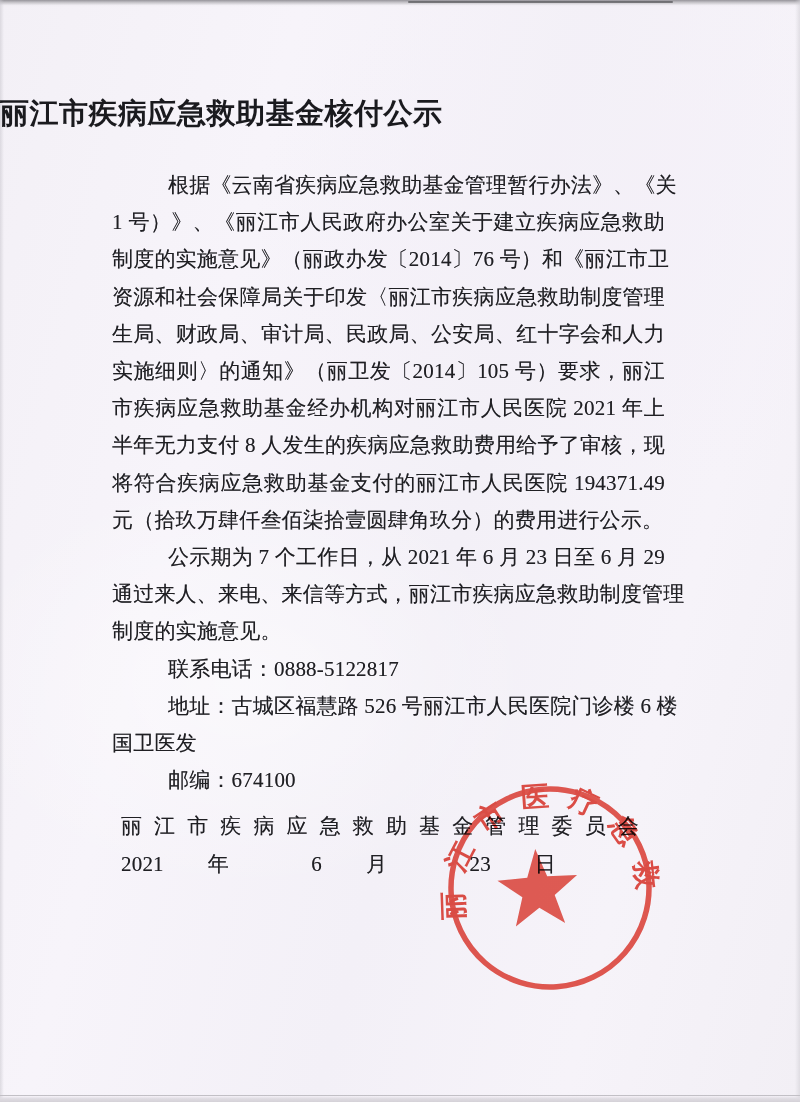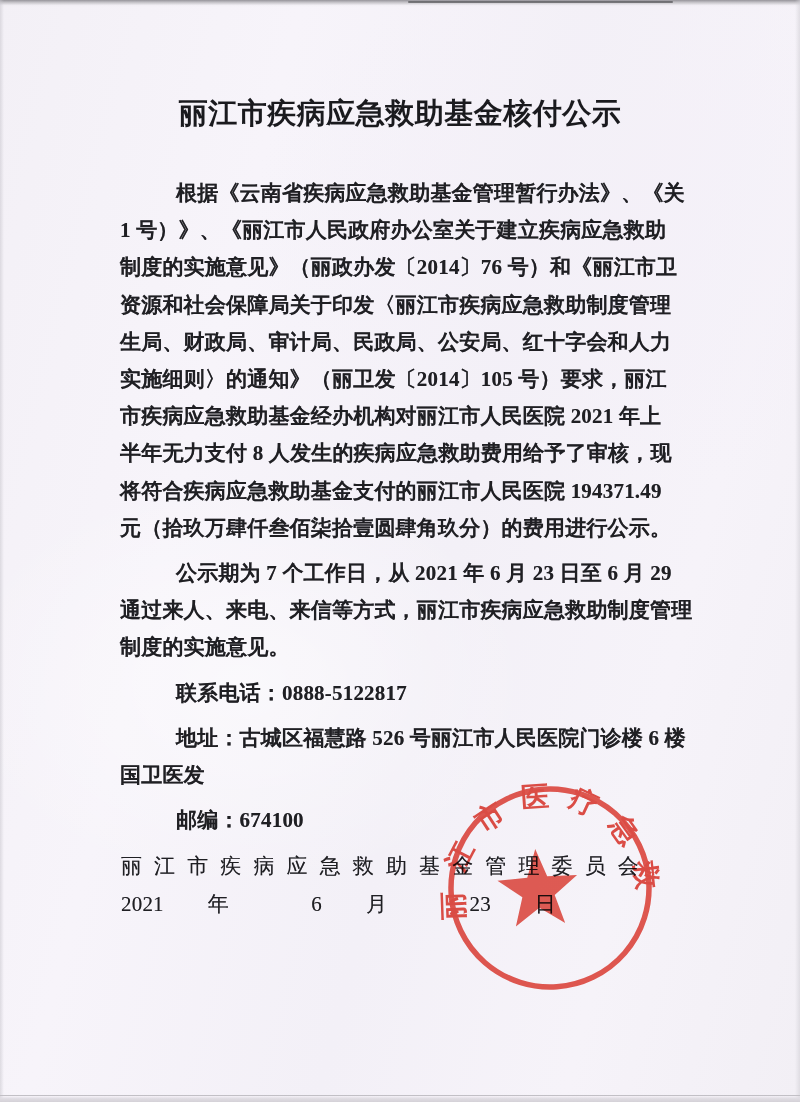--- a/index.html
+++ b/index.html
@@ -40,38 +40,37 @@
   }
   .edge-right {
     position: absolute; top: 0; right: 0; width: 5px; height: 1102px;
     background: linear-gradient(to left, rgba(210,208,214,0.6), rgba(210,208,214,0));
   }
 
   .title {
     position: absolute;
     top: 94px; left: 0; width: 800px;
     margin: 0;
-    text-align: center;
     font-size: 29px;
     font-weight: bold;
     letter-spacing: 0.5px;
     color: #1a1a1e;
   }
 
   .body-text {
     position: absolute;
     top: 167px;
     left: 112px;
     width: 553px;
     font-size: 21px;
     line-height: 37.2px;
     letter-spacing: 0.2px;
     text-shadow: 0 0 0.5px rgba(40,40,46,0.55);
   }
-  .block { margin: 8px; font-weight: bold; }
+  .block { margin: 0; }
   .line {
     text-align: justify;
     text-align-last: justify;
     white-space: nowrap;
   }
   .line.last { text-align-last: left; }
   .line.first { text-indent: 56px; }
 
   .signature { margin: 9px; }
   .sig-org {

